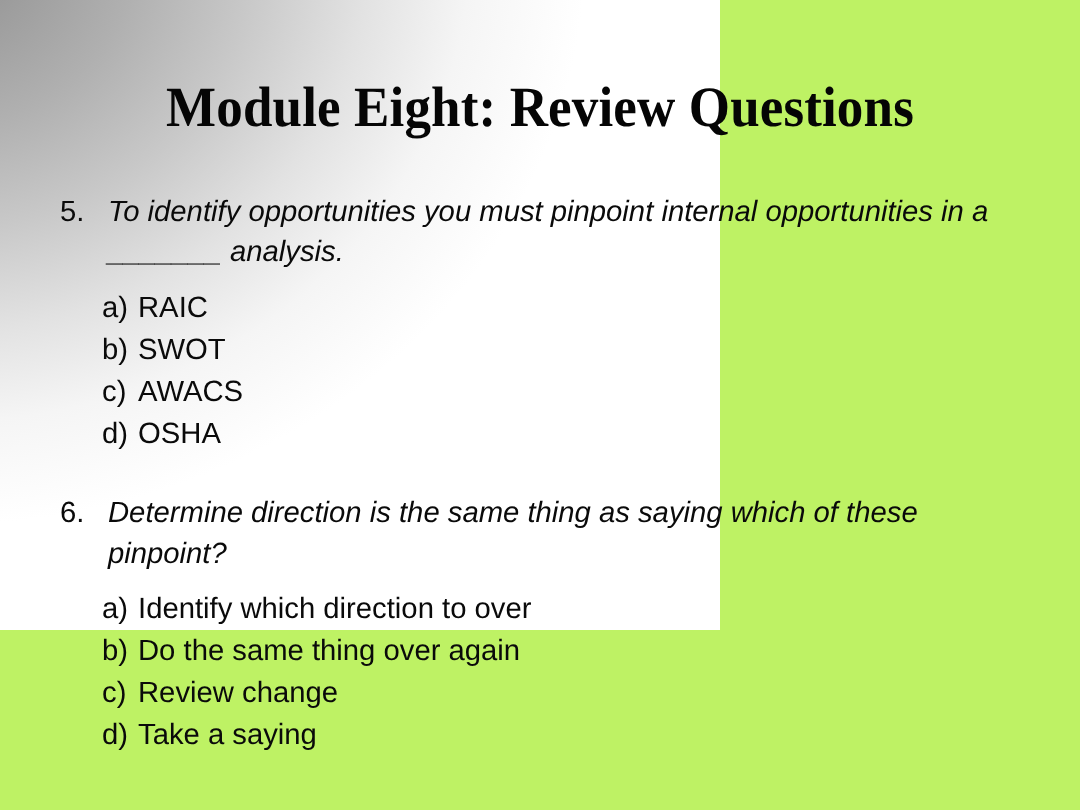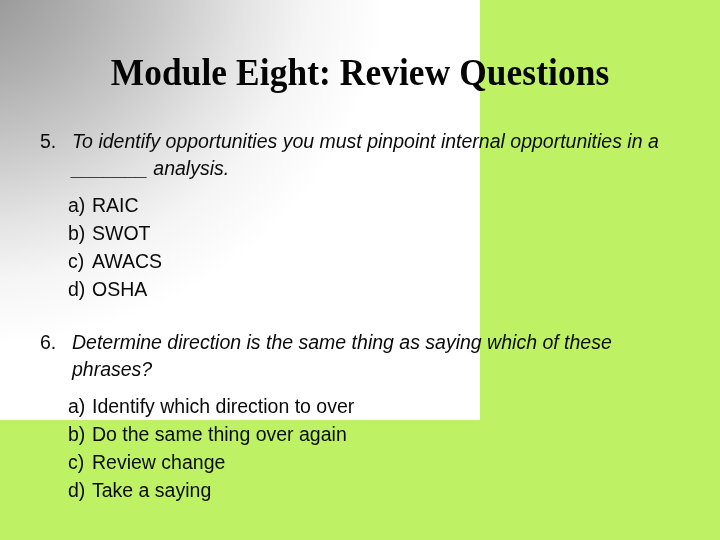--- a/index.html
+++ b/index.html
@@ -154,21 +154,21 @@
           <span class="opt-text">OSHA</span>
         </div>
       </div>
     </div>
 
     <div class="gap-between-questions"></div>
 
     <div class="question-block">
       <div class="question-line">
         <span class="q-number">6.</span>
-        <span class="q-text">Determine direction is the same thing as saying which of these phrases?</span>
+        <span class="q-text">Determine direction is the same thing as saying which of these pinpoint?</span>
       </div>
       <div class="options">
         <div class="option-row">
           <span class="opt-letter">a)</span>
           <span class="opt-text">Identify which direction to over</span>
         </div>
         <div class="option-row">
           <span class="opt-letter">b)</span>
           <span class="opt-text">Do the same thing over again</span>
         </div>

